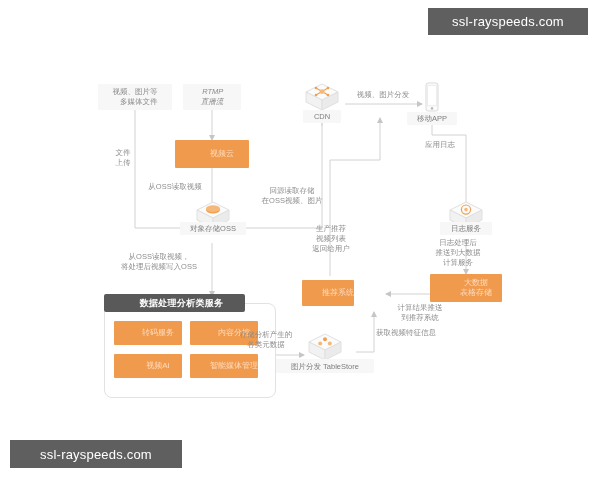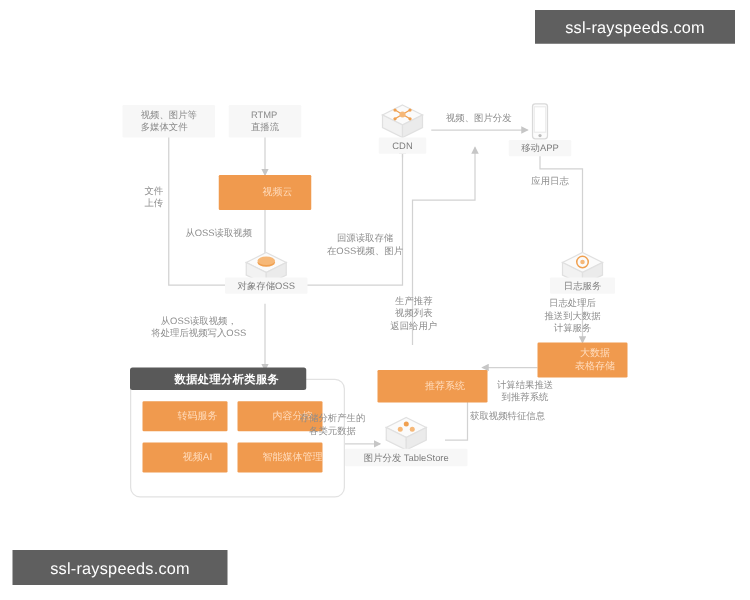--- a/index.html
+++ b/index.html
@@ -11,21 +11,21 @@
   }
   #canvas{position:absolute;left:0;top:0;width:600px;height:480px;}
   .node{position:absolute;box-sizing:border-box;}
 
   
   .chip{
     background:#f7f7f7;
     color:#8a8a8a;
     font-size:7.5px;
     line-height:10px;
-    text-align:left;
+    text-align:right;
     display:flex;align-items:center;justify-content:center;
     border-radius:1px;
     white-space:pre-line;
   }
 
   
   .orange{
     background:#f09a4e;
     color:#ffdcbd;
     font-size:8px;
@@ -134,21 +134,21 @@
   <g stroke="#d2d2d2" stroke-width="1" fill="none">
     <path d="M135,108 L135,120"></path>
     <path d="M212,108 L212,120"></path>
     <path d="M322,118 L322,126"></path>
   </g>
 </svg>
 
 <div class="node chip" style="left:98px;top:84px;width:74px;height:26px;">视频、图片等
 多媒体文件</div>
 
-<div class="node chip" style="left:183px;top:84px;width:58px;height:26px;">RTMP
+<div class="node chip" style="left:183px;top:84px;width:58px;height:26px;font-style:italic;">RTMP
 直播流</div>
 
 <div class="node orange" style="left:175px;top:140px;width:74px;height:28px;">视频云</div>
 
 <div class="cube" style="left:194px;top:200px;">
   <svg width="38" height="30" viewBox="0 0 38 30">
     <path d="M19,2 L35,10 L19,18 L3,10 Z" fill="#fbfbfb" stroke="#e0e0e0"></path>
     <path d="M3,10 L3,20 L19,28 L19,18 Z" fill="#f2f2f2" stroke="#e0e0e0"></path>
     <path d="M35,10 L35,20 L19,28 L19,18 Z" fill="#ebebeb" stroke="#e0e0e0"></path>
     <ellipse cx="19" cy="10" rx="7" ry="3.4" fill="#f0a050"></ellipse>
@@ -191,21 +191,21 @@
     <path d="M35,10 L35,20 L19,28 L19,18 Z" fill="#ebebeb" stroke="#e0e0e0"></path>
     <circle cx="19" cy="9.6" r="4.6" fill="none" stroke="#f0a050" stroke-width="1.2"></circle>
     <circle cx="19" cy="9.6" r="1.8" fill="#f6b878"></circle>
   </svg>
 </div>
 <div class="cubelabel" style="left:440px;top:222px;width:52px;height:13px;">日志服务</div>
 
 <div class="node orange" style="left:430px;top:274px;width:72px;height:28px;">大数据
 表格存储</div>
 
-<div class="node orange" style="left:302px;top:296px;width:88px;height:26px;">推荐系统</div>
+<div class="node orange" style="left:302px;top:280px;width:52px;height:26px;">推荐系统</div>
 
 <div class="cube" style="left:306px;top:332px;">
   <svg width="38" height="30" viewBox="0 0 38 30">
     <path d="M19,2 L35,10 L19,18 L3,10 Z" fill="#fbfbfb" stroke="#e0e0e0"></path>
     <path d="M3,10 L3,20 L19,28 L19,18 Z" fill="#f2f2f2" stroke="#e0e0e0"></path>
     <path d="M35,10 L35,20 L19,28 L19,18 Z" fill="#ebebeb" stroke="#e0e0e0"></path>
     <circle cx="19" cy="7.2" r="2" fill="#f0a050"></circle>
     <circle cx="14.2" cy="11.4" r="2" fill="#f6b878"></circle>
     <circle cx="23.8" cy="11.4" r="2" fill="#f6b878"></circle>
   </svg>
@@ -236,21 +236,21 @@
 <div class="elabel" style="left:100px;top:252px;width:118px;">从OSS读取视频，
 将处理后视频写入OSS</div>
 
 <div class="elabel" style="left:416px;top:238px;width:84px;">日志处理后
 推送到大数据
 计算服务</div>
 
 <div class="elabel" style="left:380px;top:303px;width:80px;">计算结果推送
 到推荐系统</div>
 
-<div class="elabel" style="left:300px;top:236px;width:62px;">生产推荐
+<div class="elabel" style="left:300px;top:224px;width:62px;">生产推荐
 视频列表
 返回给用户</div>
 
 <div class="elabel" style="left:224px;top:330px;width:84px;">存储分析产生的
 各类元数据</div>
 
 <div class="elabel" style="left:356px;top:328px;width:100px;">获取视频特征信息</div>
 
 <div class="wm" style="left:428px;top:8px;width:160px;height:27px;">ssl-rayspeeds.com</div>
 

